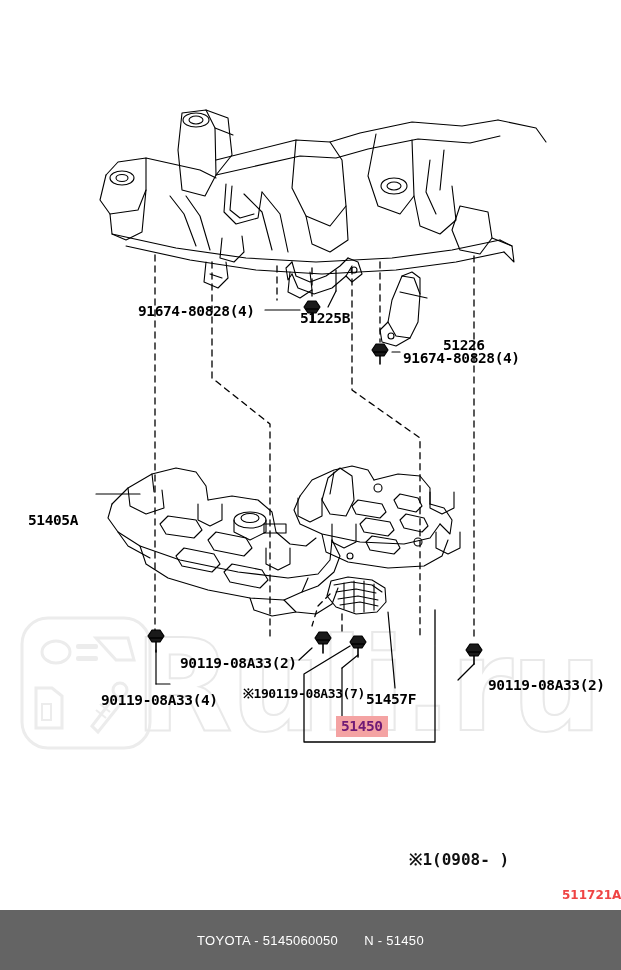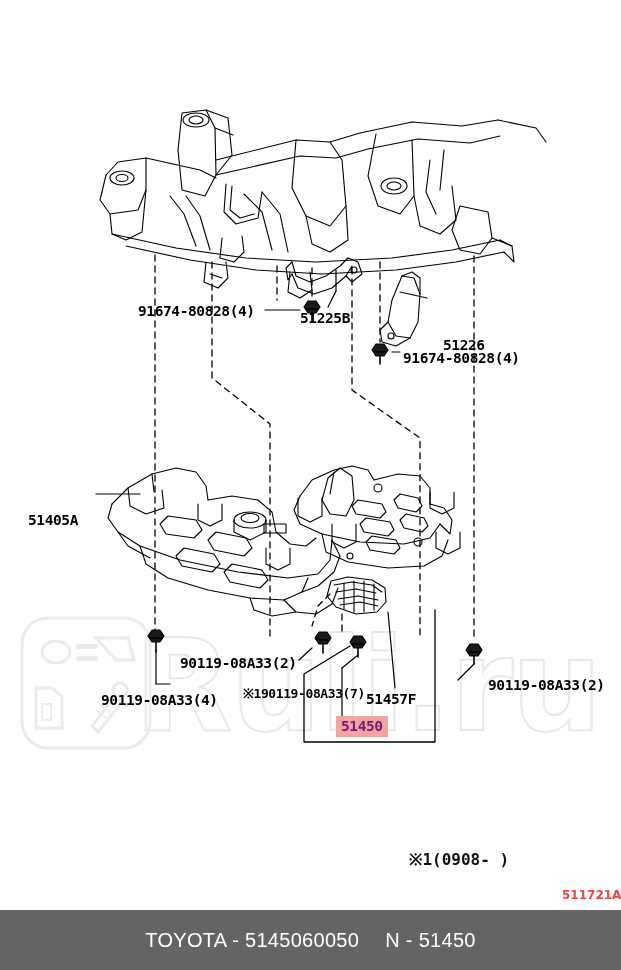--- a/index.html
+++ b/index.html
@@ -103,21 +103,21 @@
     position: absolute;
     left: 0; top: 0;
     width: 621px; height: 60px;
     display: flex;
     align-items: center;
     justify-content: center;
     gap: 26px;
   }
   .footer-text {
     font-family: "Liberation Sans", sans-serif;
-    font-size: 20px;
+    font-size: 13px;
     font-weight: 400;
     color: #ffffff;
     letter-spacing: 0.3px;
     white-space: nowrap;
   }
 </style>
 </head>
 <body>
 
 <div id="diagram-page">

